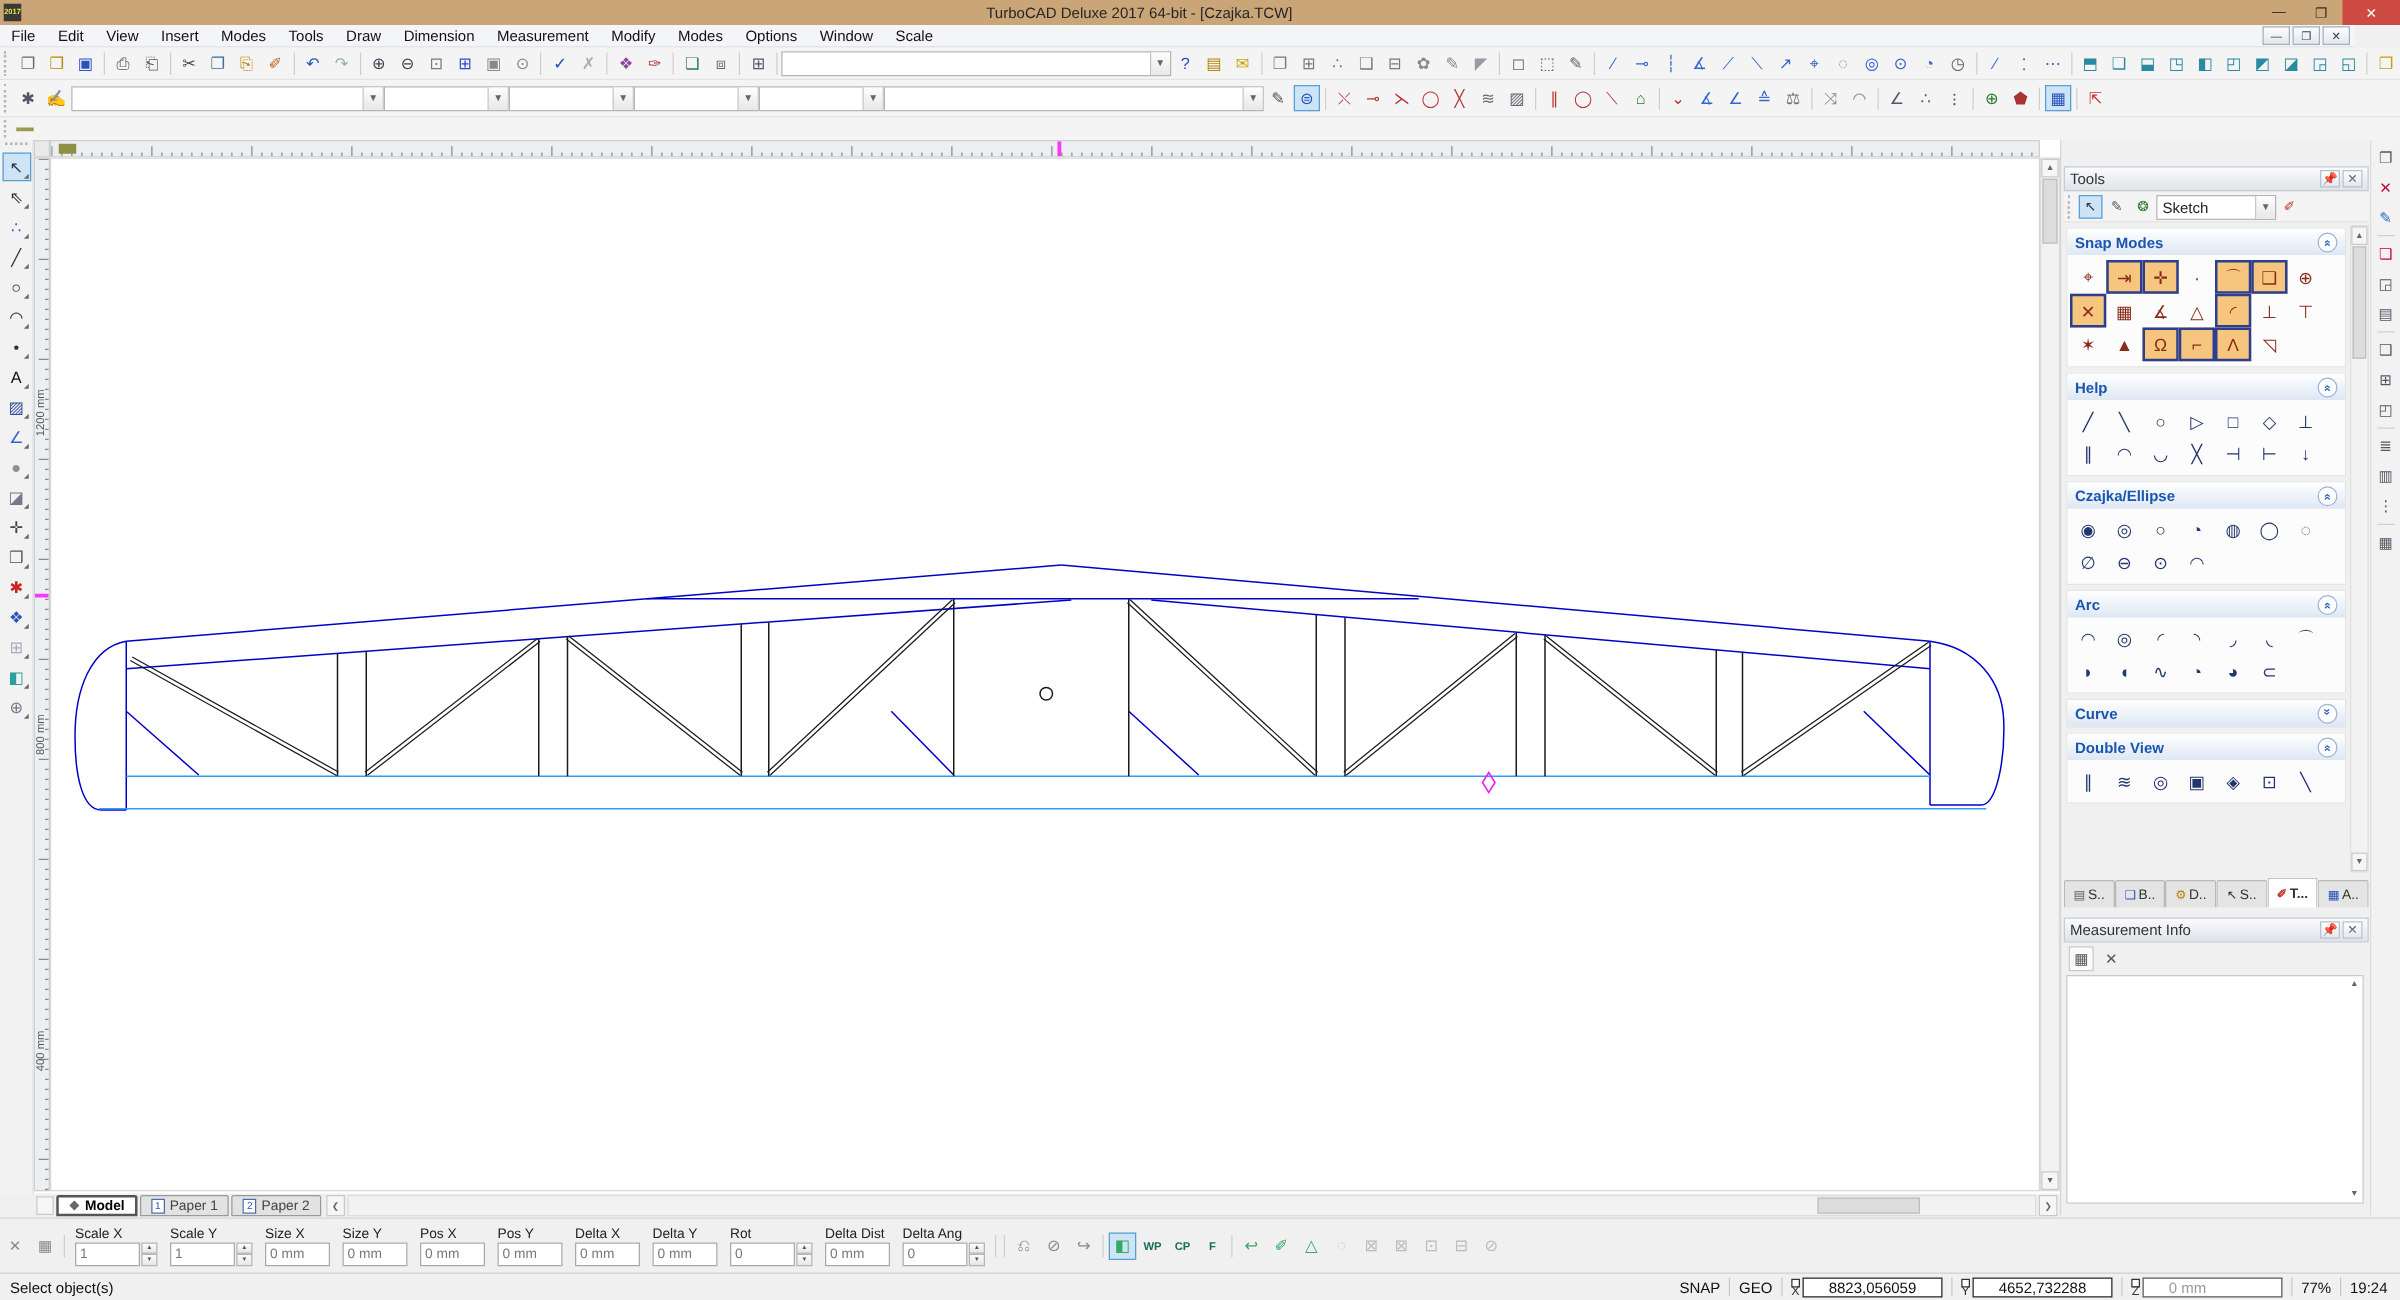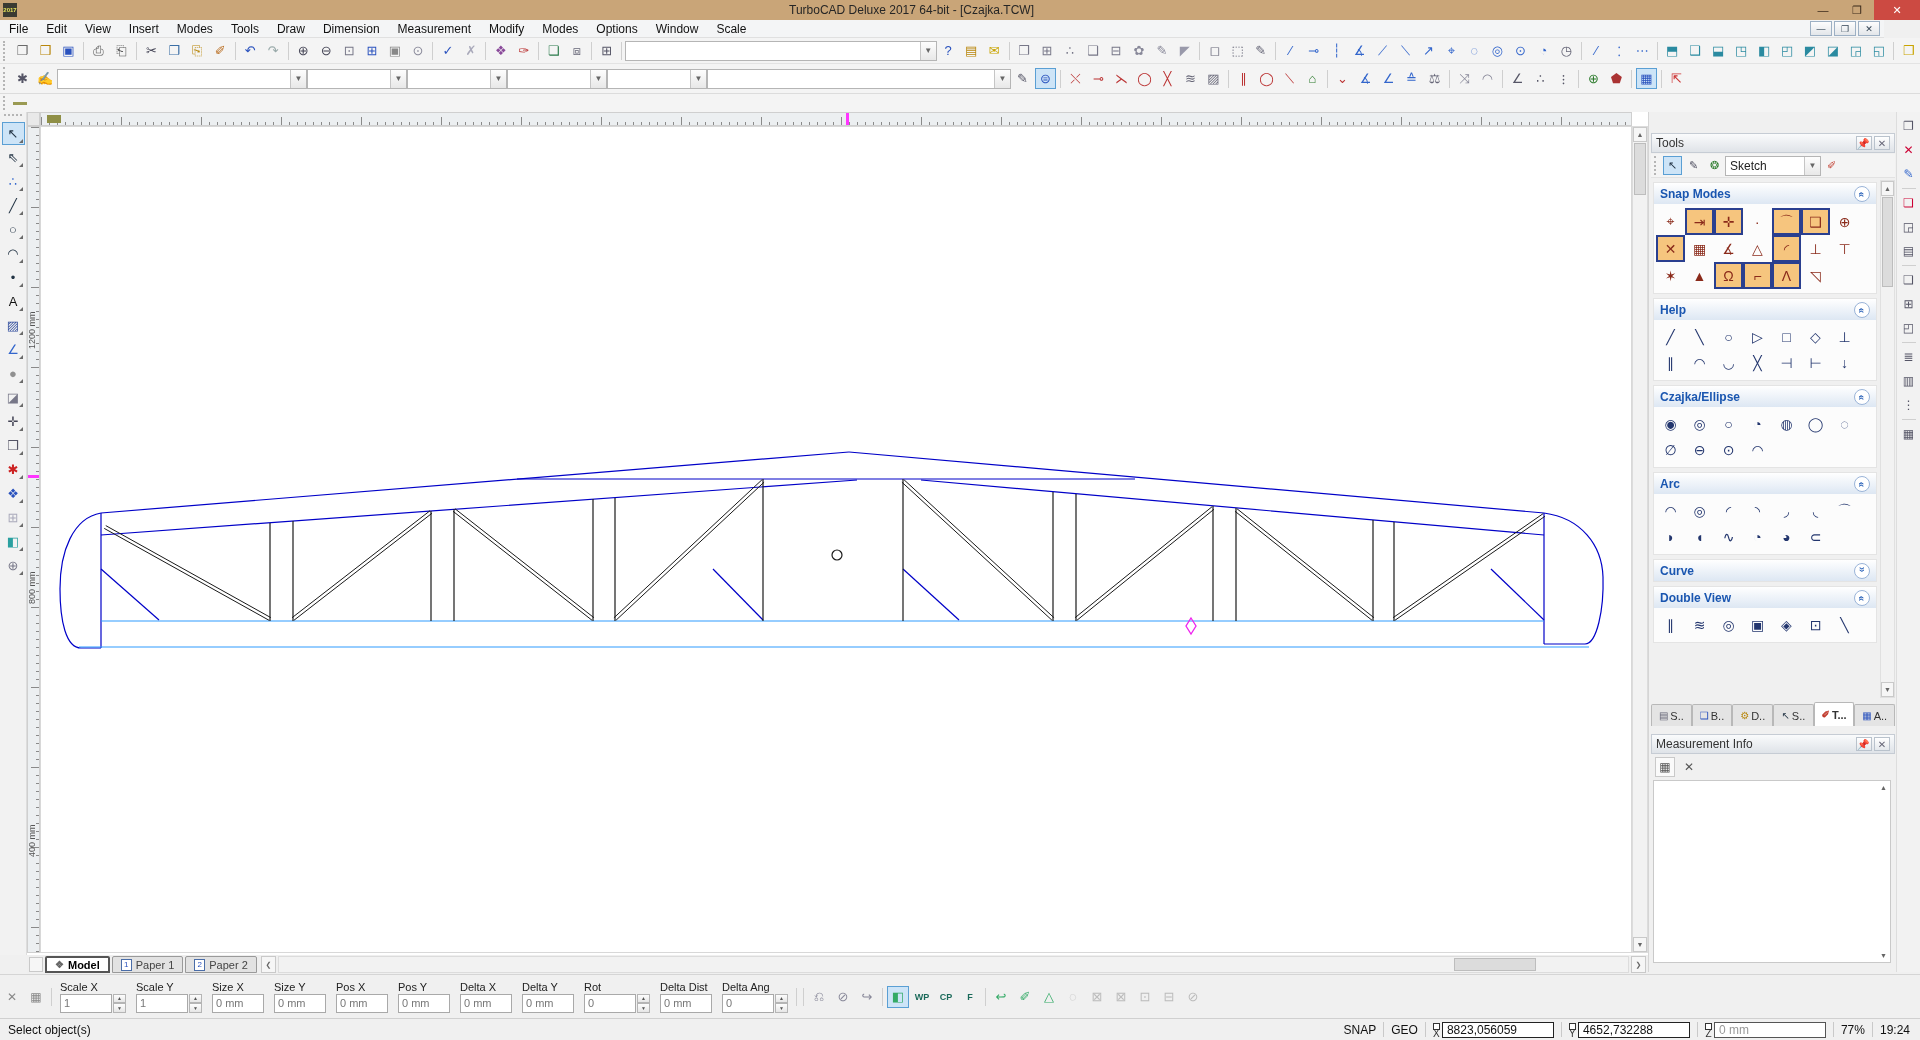--- a/index.html
+++ b/index.html
@@ -144,21 +144,21 @@
 
   
   #statusbar { left:0; top:1018px; width:1920px; height:22px; background:#f0f0f0; border-top:1px solid #d0d0d0;
     display:flex; align-items:center; font-size:12px; color:#111; }
   #status-msg { padding-left:8px; }
   #status-right { margin-left:auto; display:flex; align-items:center; height:100%; }
   .st-sep { width:1px; height:70%; background:#c9c9c9; margin:0 7px; }
   .coord-ico { font-size:10px; color:#333; margin-right:2px; display:flex; flex-direction:column; align-items:center; line-height:7px; }
   .coord-ico .bx { width:7px; height:7px; border:1px solid #333; background:#fff; }
   .coord-box { width:112px; height:16px; border:1px solid #222; background:#fff; display:flex; align-items:center;
-    padding:0 4px; font-size:12px; }
+    padding:0 20px; font-size:12px; }
   .coord-box.dim { color:#999; border-color:#555; }
 </style>
 </head>
 <body>
 
 <div id="app">
 
   <div id="titlebar" class="abs">
     <div id="title-icon">2017</div>
     <div id="title-text">TurboCAD Deluxe 2017 64-bit - [Czajka.TCW]</div>

